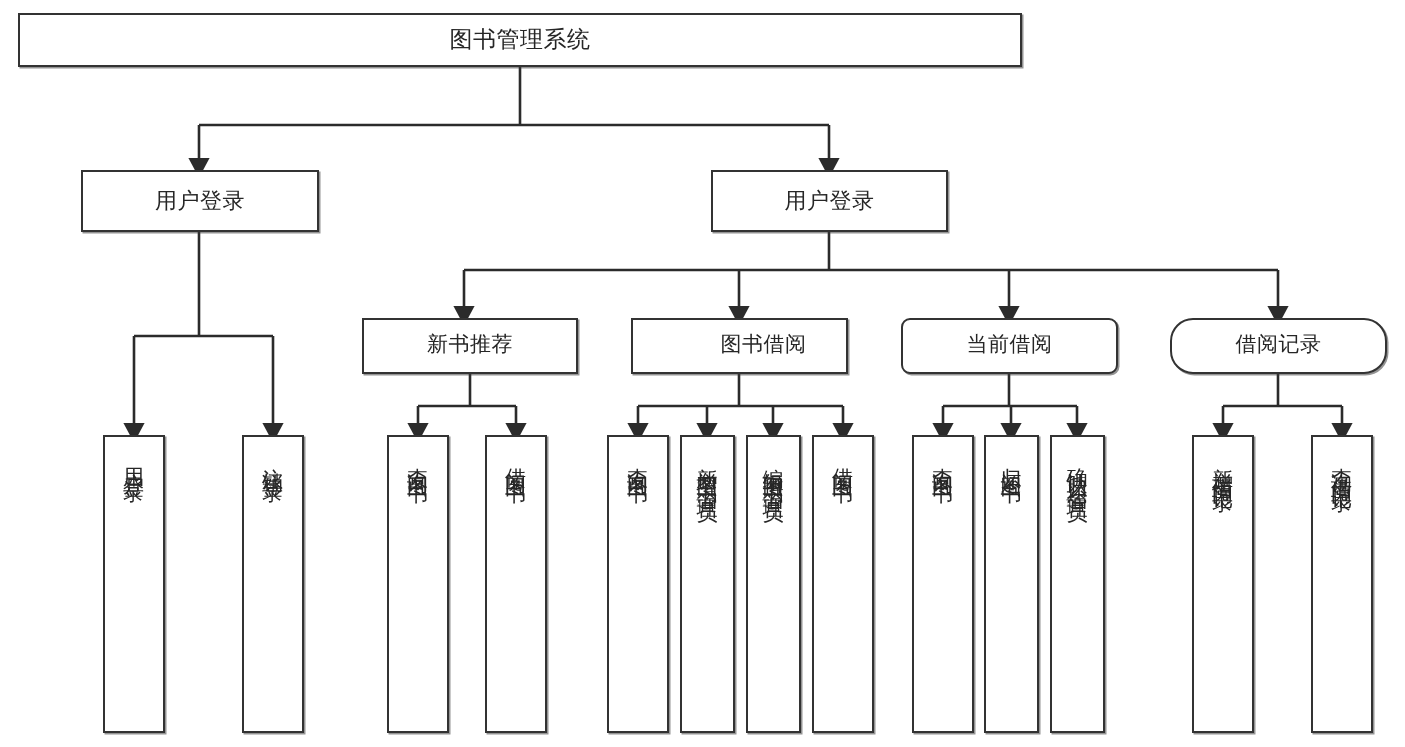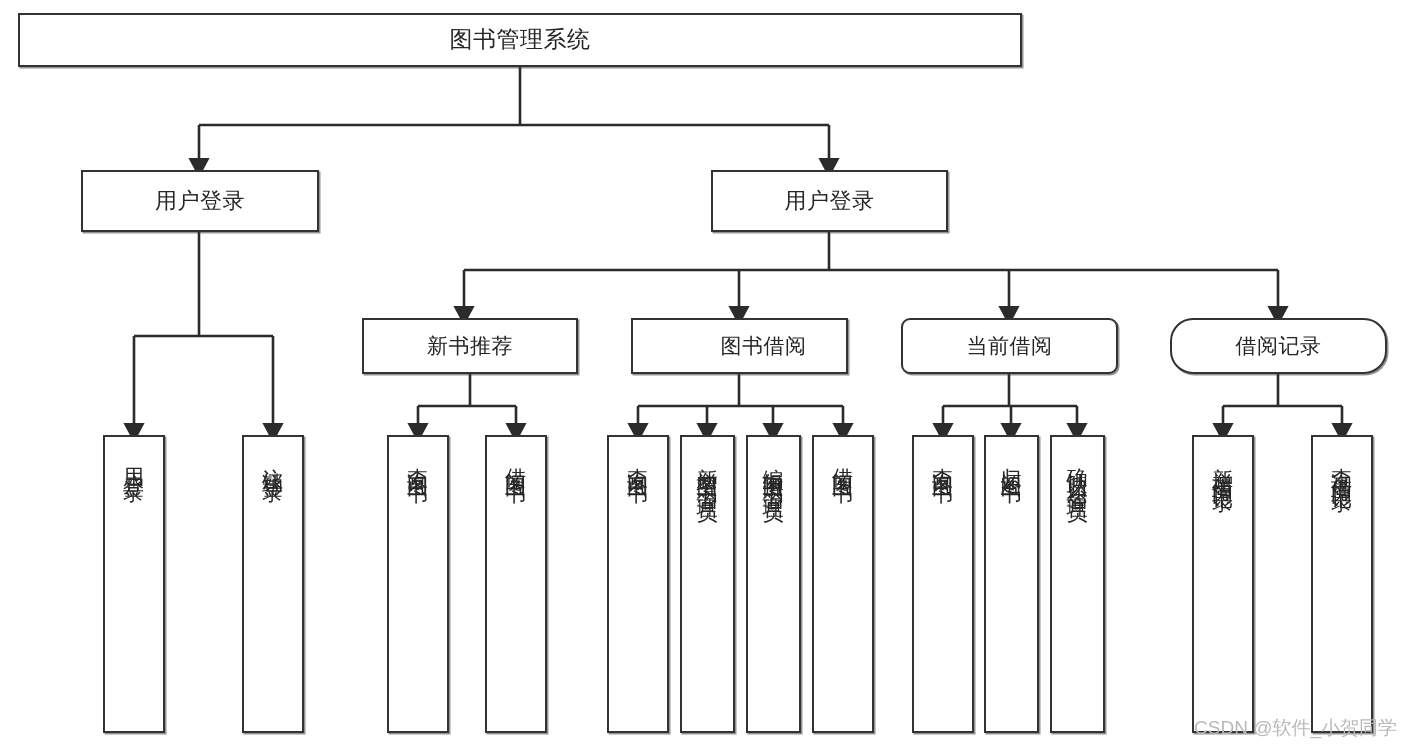--- a/index.html
+++ b/index.html
@@ -24,21 +24,21 @@
   }
   .node-label{
     color:#262626;
     line-height:1.12;
     letter-spacing:0.5px;
     text-align:center;
     white-space:nowrap;
   }
   .lvl-root .node-label{font-size:23px;}
   .lvl-1 .node-label{font-size:22px;}
-  .lvl-2 .node-label{font-size:21px;}
+  .lvl-2 .node-label{font-size:21px;font-family:Liberation Mono, monospace;}
   .lvl-3{align-items:flex-start;padding-top:14px;}
   .lvl-3 .node-label{
     font-size:21px;
     writing-mode:vertical-rl;
     text-orientation:upright;
     letter-spacing:5px;
     line-height:1;
   }
   .watermark{
     position:absolute;
@@ -154,14 +154,13 @@
         <span class="node-label">确认归还（管理员）</span>
       </div>
       <div class="node-box lvl-3" style="left: 1192px; top: 435px; width: 62px; height: 298px;">
         <span class="node-label">新增借阅记录</span>
       </div>
       <div class="node-box lvl-3" style="left: 1311px; top: 435px; width: 62px; height: 298px;">
         <span class="node-label">查询借阅记录</span>
       </div>
     </div>
 
-  <div class="watermark">CSDN @软件_小贺同学</div>
 </div>
 
 </body></html>

